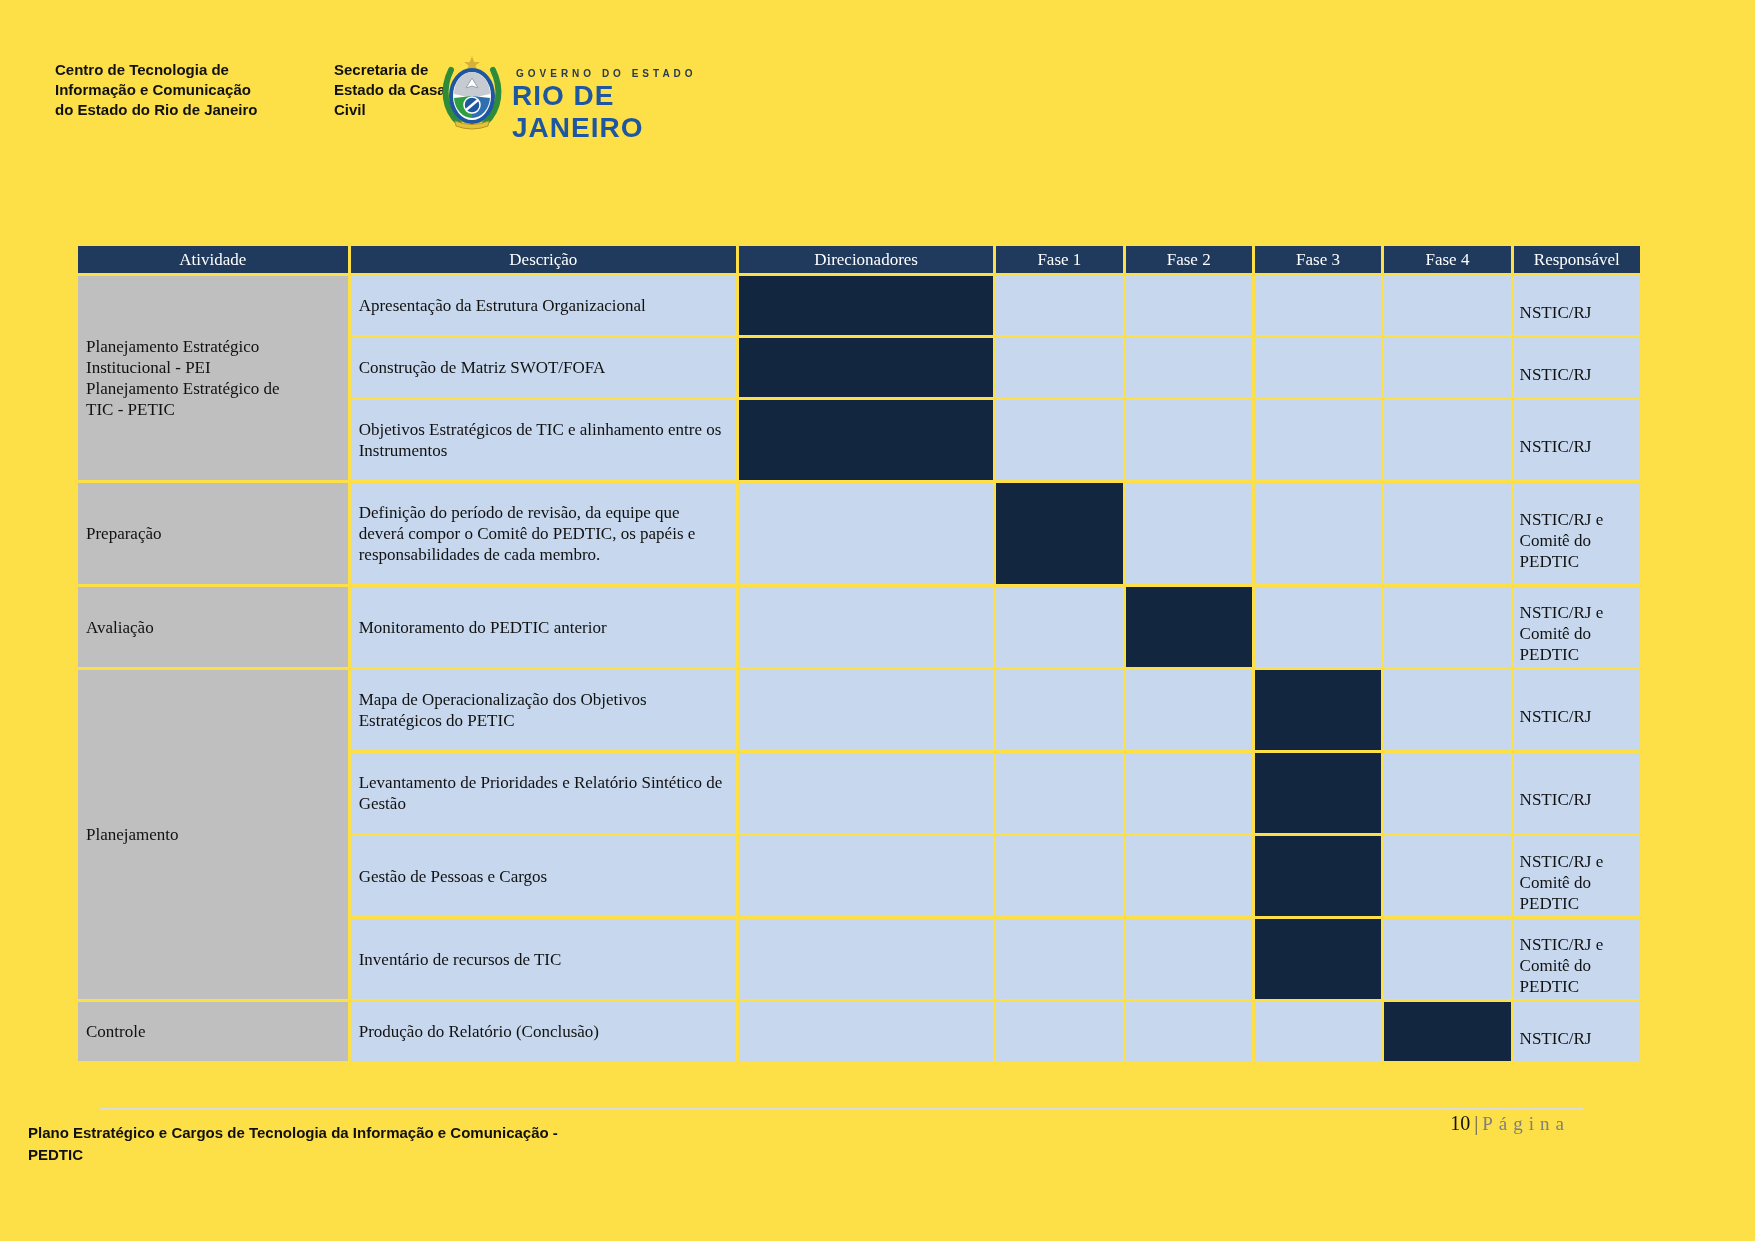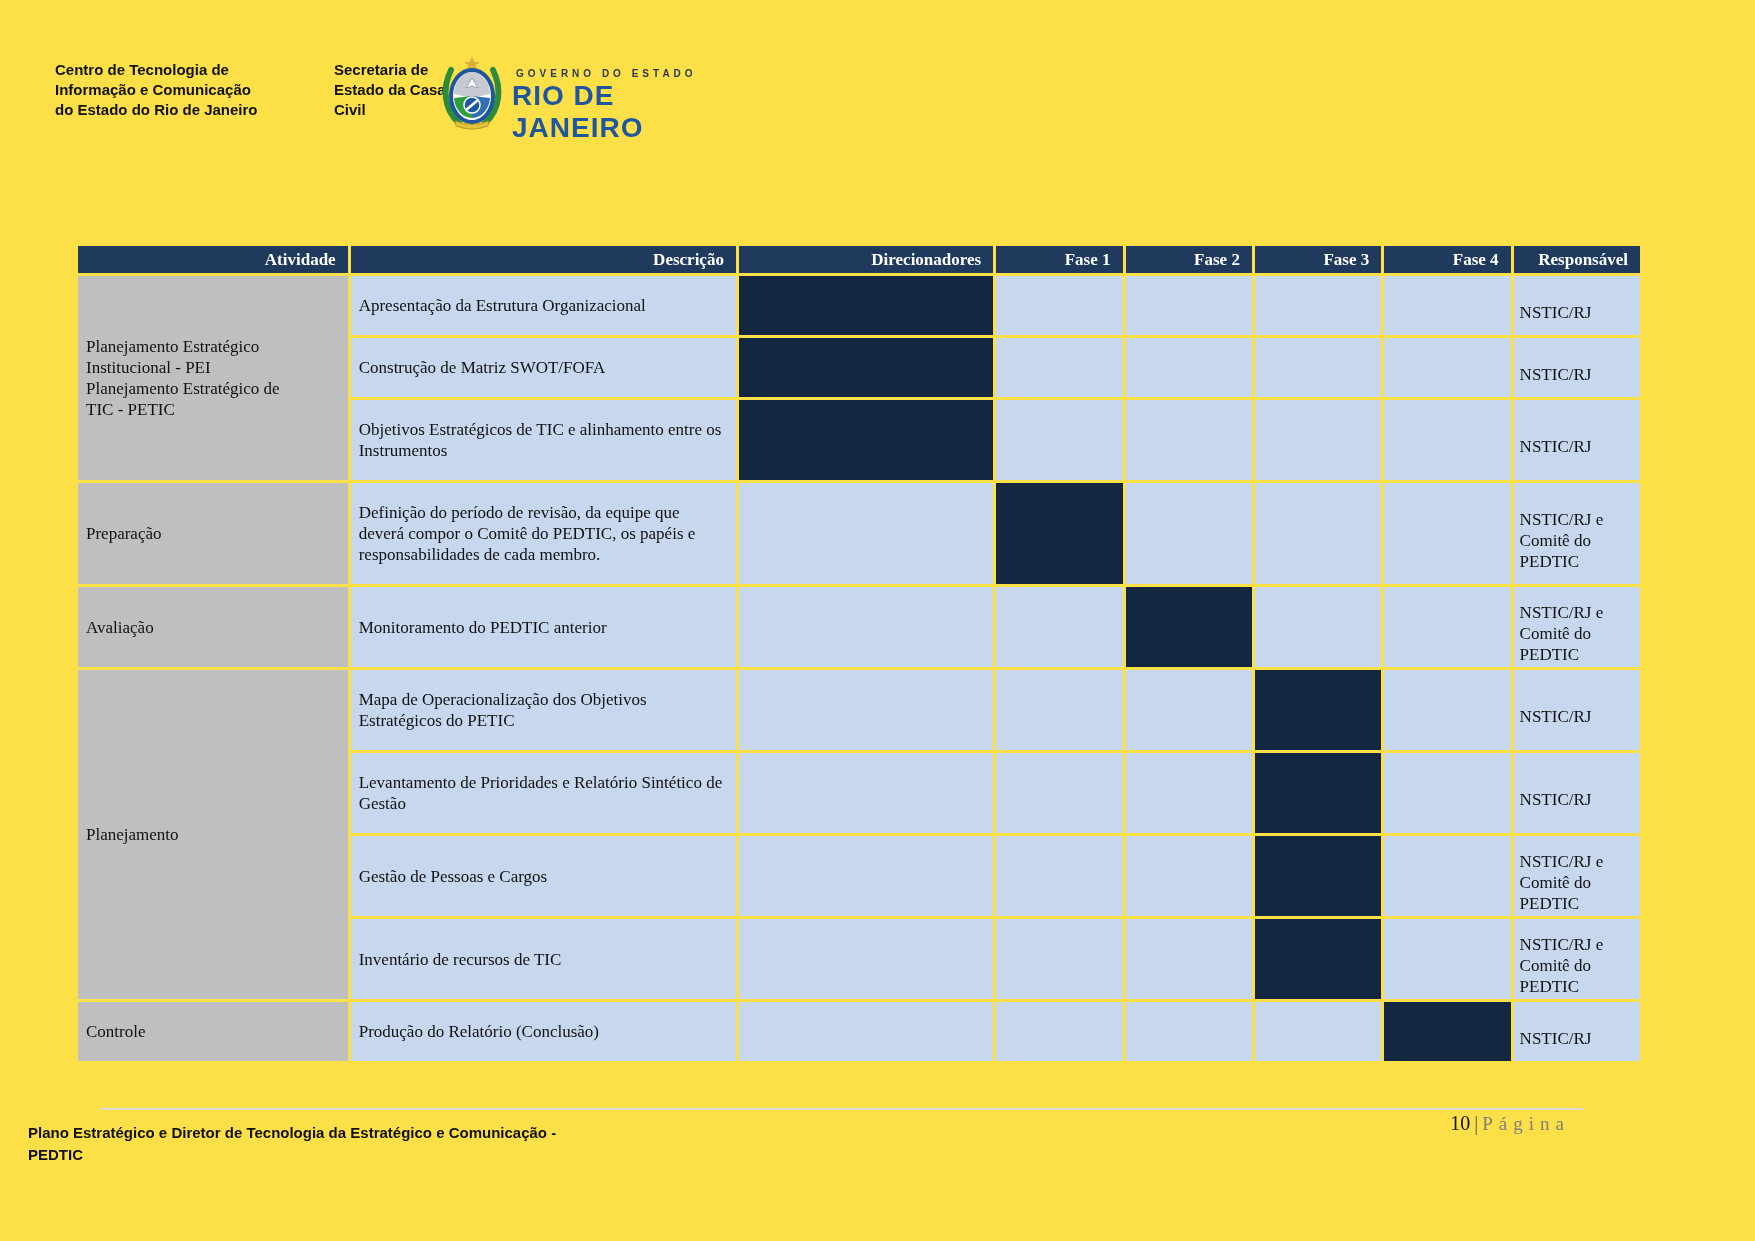--- a/index.html
+++ b/index.html
@@ -15,22 +15,22 @@
   .logo-group { position:absolute; left:440px; top:52px; width:300px; height:80px; }
   .emblem { position:absolute; left:0; top:2px; }
   .logo-small { position:absolute; left:76px; top:16px; font-family:"Liberation Sans", sans-serif;
                 font-weight:bold; font-size:10px; letter-spacing:4px; color:#2A3950; }
   .logo-large { position:absolute; left:72px; top:28px; font-family:"Liberation Sans", sans-serif;
                 font-weight:bold; font-size:28px; letter-spacing:1px; color:var(--logo_blue,#1E56A0); }
 
   
   table.gantt { position:absolute; left:75px; top:243px; width:1568px;
                 border-collapse:separate; border-spacing:3px; table-layout:fixed; }
-  table.gantt th { background:var(--header_navy,#1F3A5C); color:#fff; font-weight:bold;
-                   font-size:17px; text-align:right; vertical-align:middle; padding:2px 12px; }
+  table.gantt th { background:var(--header_navy,#1F3A5C); color:#fff; font-weight:normal;
+                   font-size:17px; text-align:center; vertical-align:middle; padding:2px 2px; }
   table.gantt td { vertical-align:middle; font-size:17px; line-height:21px; color:#111; }
   td.act  { background:var(--activity_gray,#BFBFBF); padding:2px 8px; white-space:pre-line; }
   td.desc { background:var(--cell_light_blue,#C7D8EE); padding:19px 8px; }
   td.desc-large { font-size:19px; line-height:24px; }
   td.gantt-cell { background:var(--cell_light_blue,#C7D8EE); }
   td.gantt-cell.filled { background:var(--gantt_fill_navy,#12263F); }
   td.resp { background:var(--cell_light_blue,#C7D8EE); padding:15px 4px 2px 6px; }
 
   
   .footer-rule { position:absolute; left:100px; top:1108px; width:1483px; height:2px;
@@ -192,19 +192,19 @@
         <td class="gantt-cell"></td>
         <td class="gantt-cell"></td>
         <td class="gantt-cell"></td>
         <td class="gantt-cell filled"></td>
         <td class="resp">NSTIC/RJ</td>
       </tr>
     </tbody>
   </table>
 
   <div class="footer-rule"></div>
-  <div class="footer-title">Plano Estratégico e Diretor de Tecnologia da Estratégico e Comunicação -
+  <div class="footer-title">Plano Estratégico e Cargos de Tecnologia da Informação e Comunicação -
 PEDTIC</div>
   <div class="page-number">
     <span>10</span><span class="bar">|</span><span class="pword">Página</span>
   </div>
 
 </div>
 
 </body></html>

